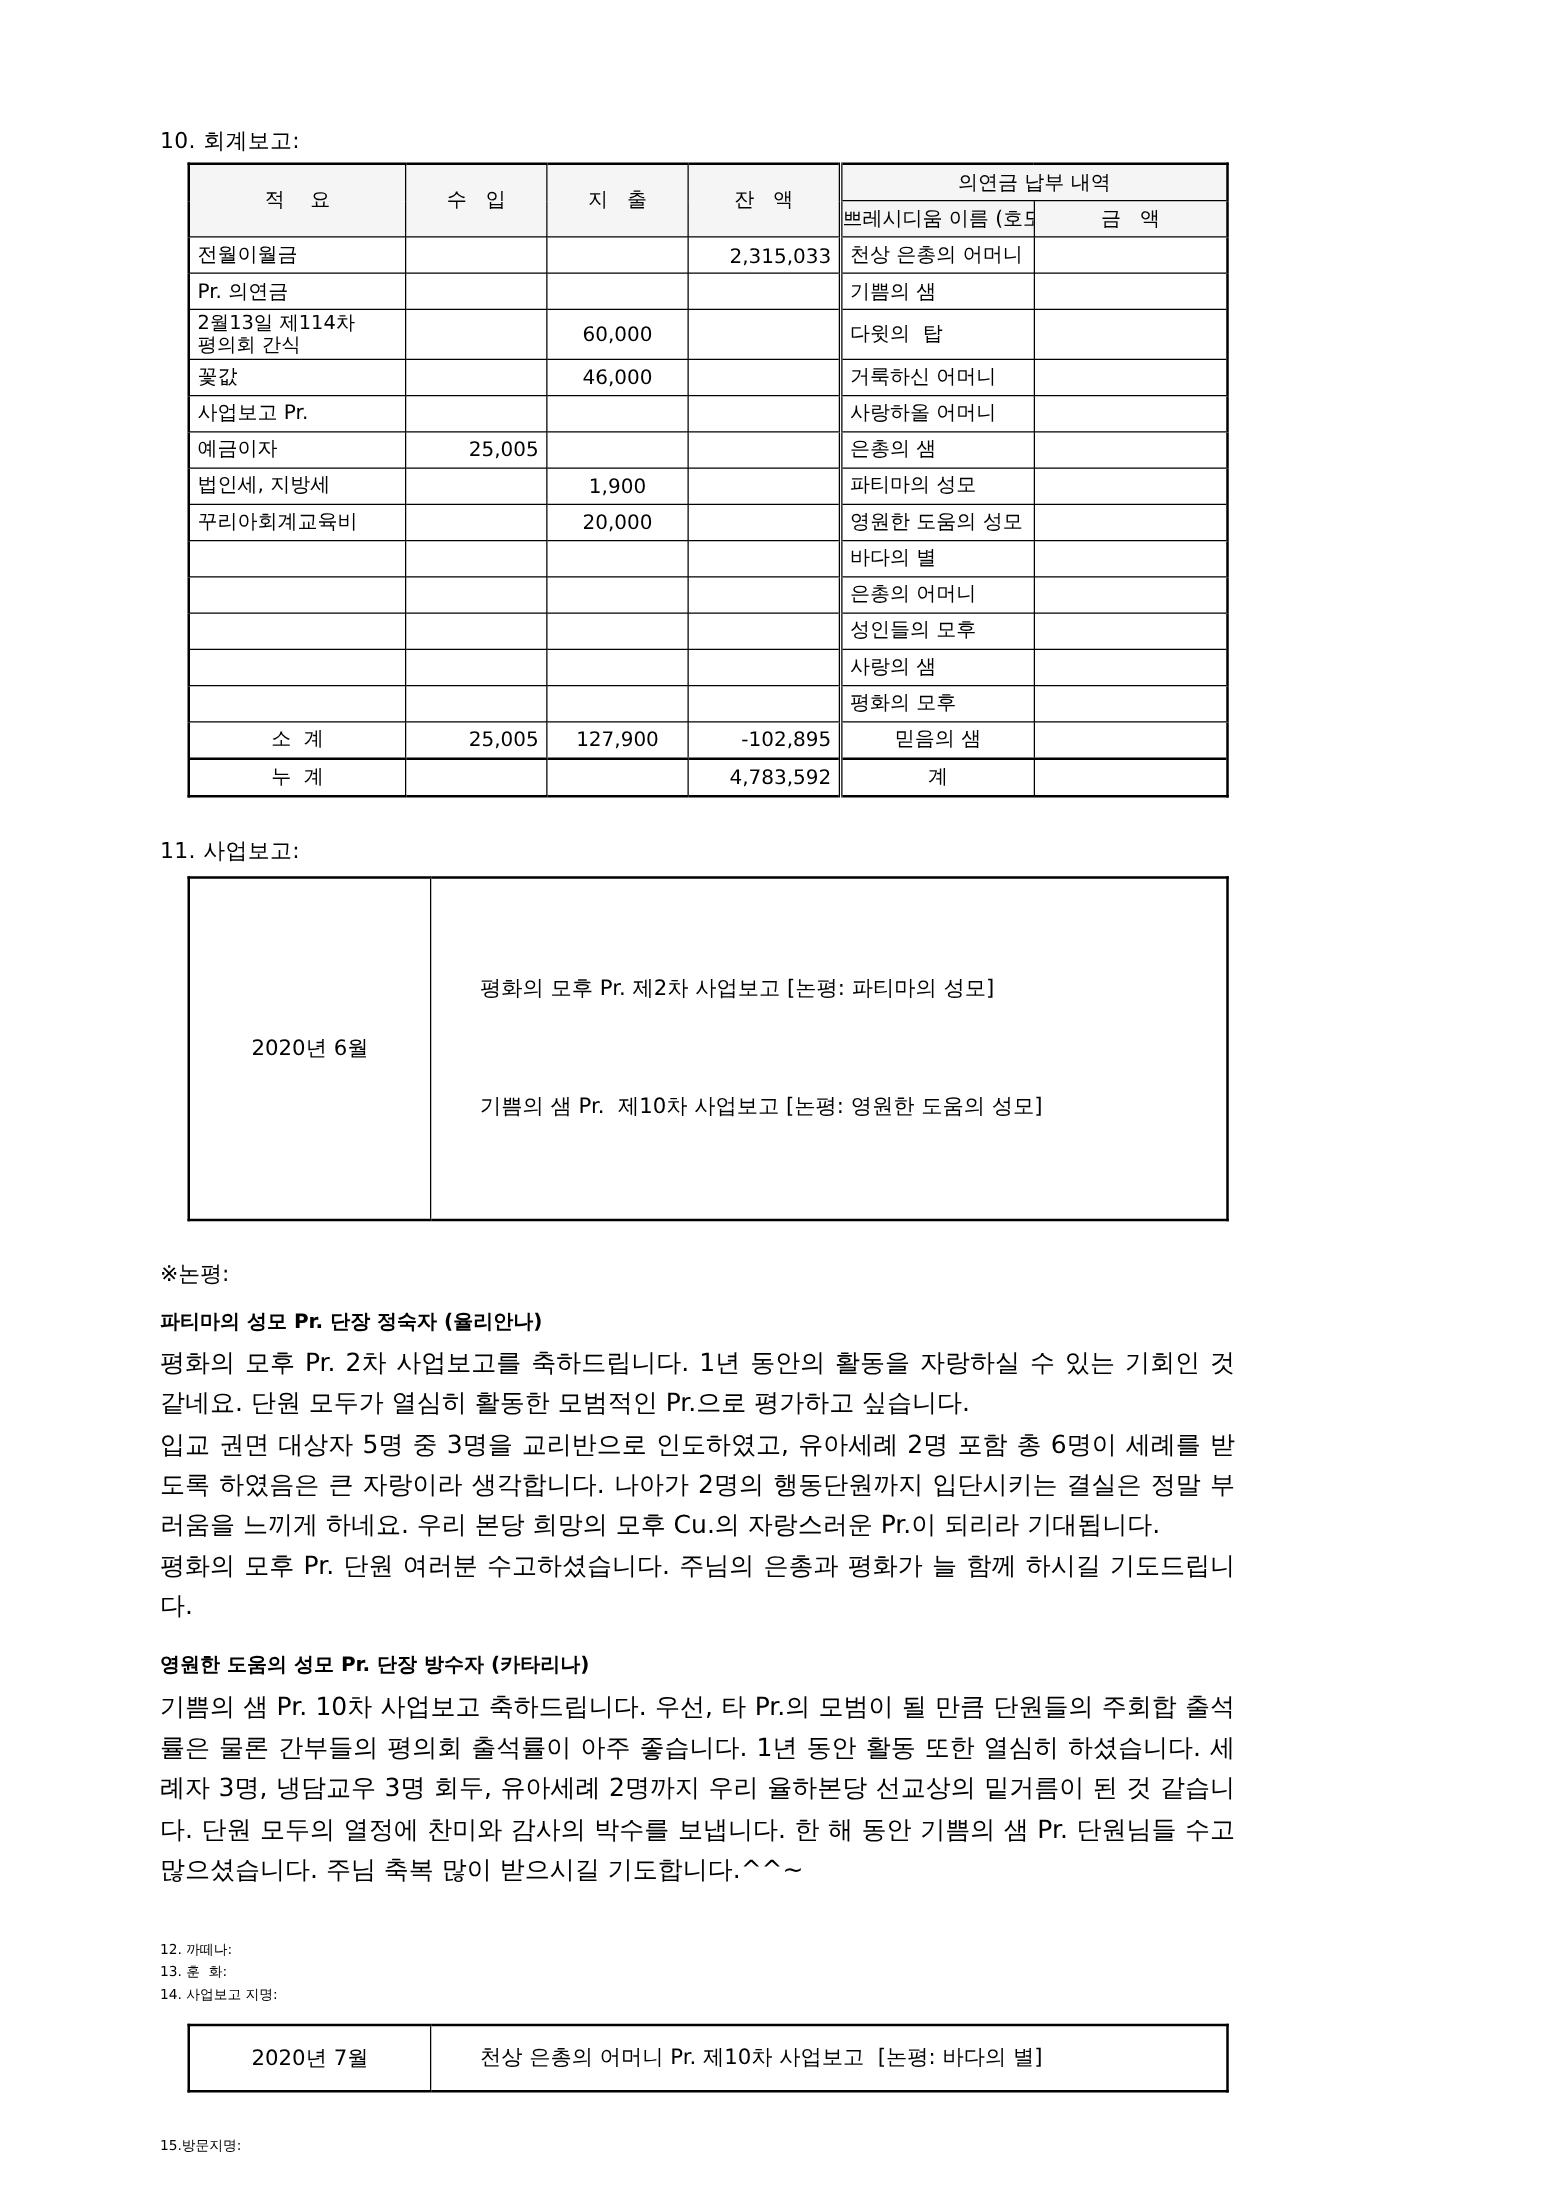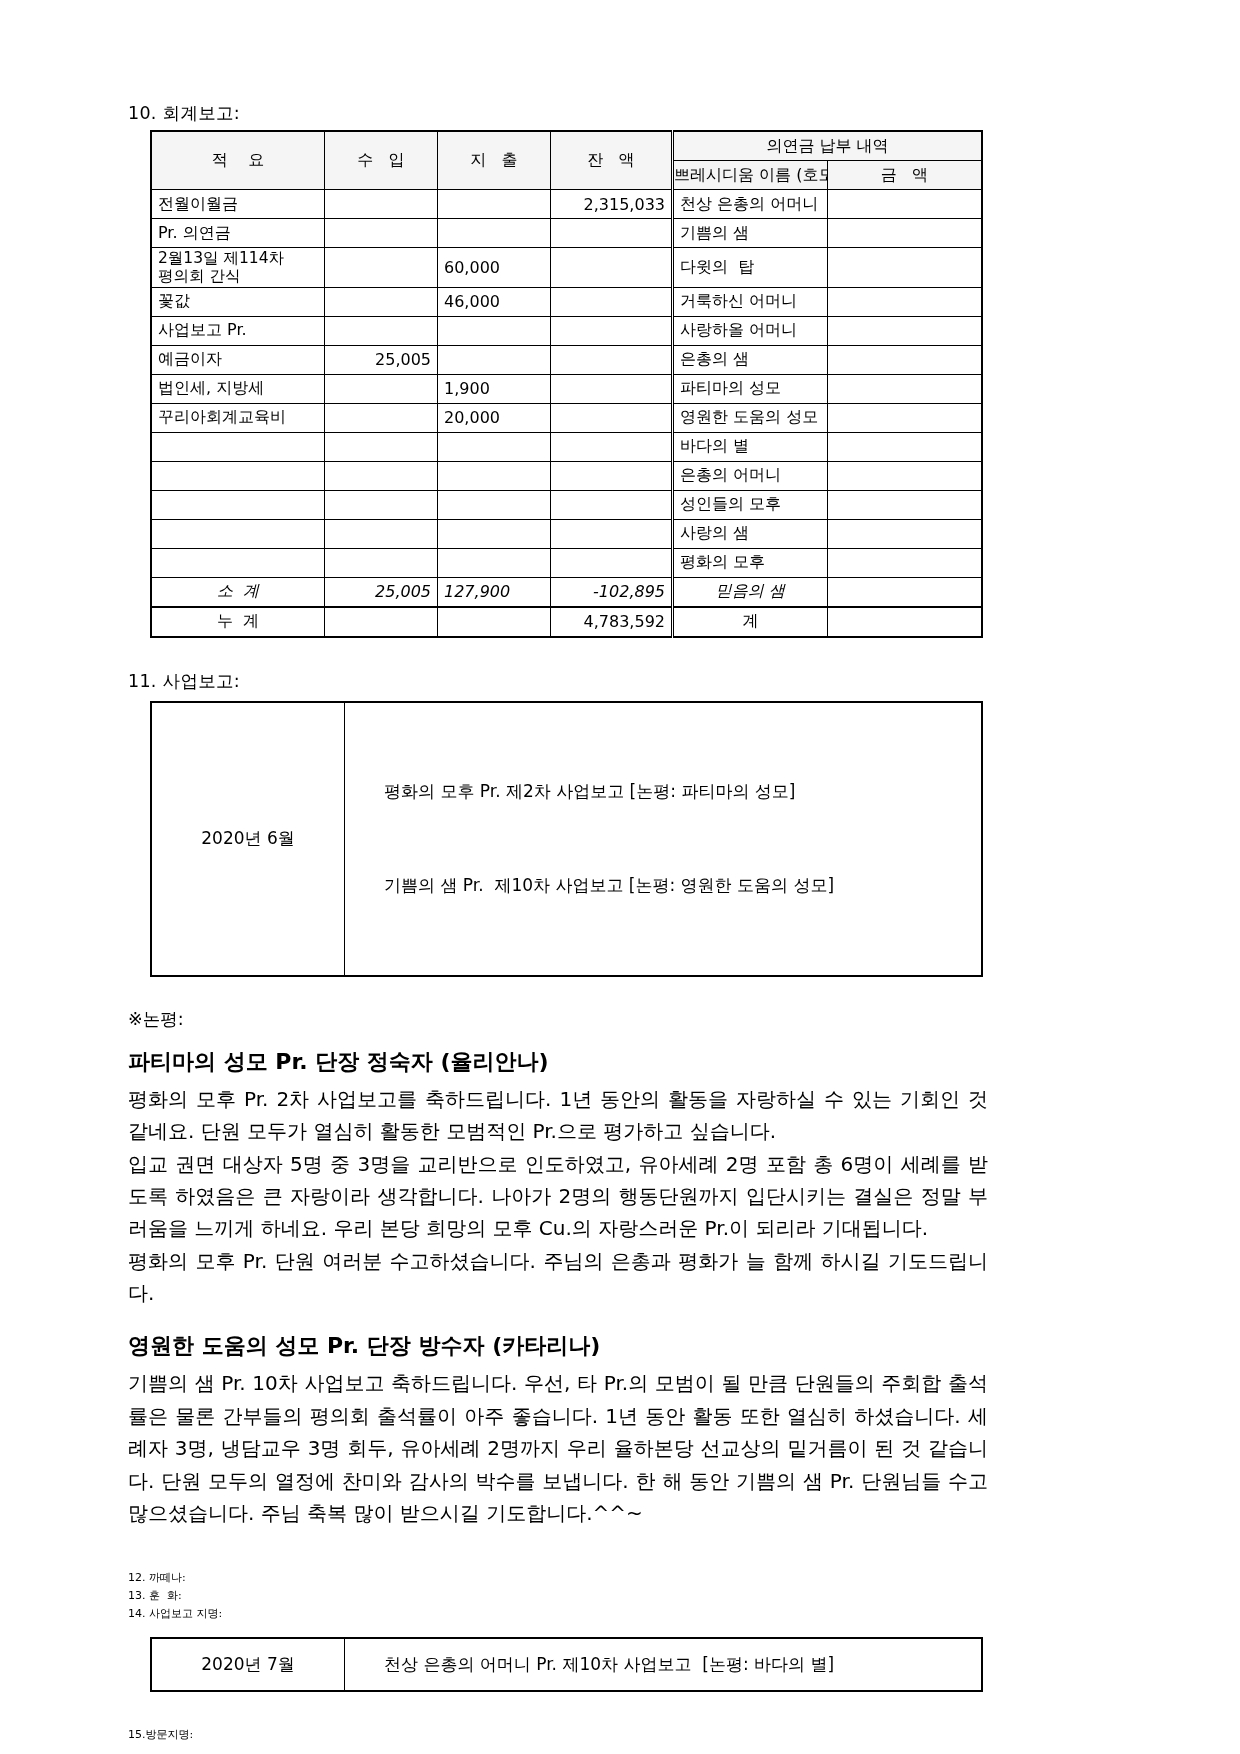--- a/index.html
+++ b/index.html
@@ -60,27 +60,27 @@
   .acct-table .outer-top { border-top: 2px solid #000; }
   .acct-table .outer-left { border-left: 2px solid #000; }
   .acct-table .outer-right { border-right: 2px solid #000; }
   .acct-table .thick-left { border-left: 3px double #000; }
   .acct-table .hdr {
     text-align: center;
     background: #f5f5f5;
   }
   .c-desc { width: 172px; text-align: left; padding-left: 10px; }
   .c-in   { width: 112px; text-align: right; padding-right: 10px; }
-  .c-out  { width: 112px; text-align: left; padding-right: 10px; }
+  .c-out  { width: 112px; text-align: center; padding-right: 10px; }
   .c-bal  { width: 120px; text-align: right; padding-right: 10px; }
   .c-name { width: 205px; text-align: left;  padding-left: 14px; }
   .c-amt  { width: 112px; text-align: right; padding-right: 10px; }
   .center { text-align: center !important; padding-left: 0 !important; padding-right: 0 !important; }
   .two-line { line-height: 1.12; font-size: 15.5px; }
-  .sum-row td { border-top: 1.5px solid #000; font-style: italic; }
+  .sum-row td { border-top: 1.5px solid #000; }
   .total-row td { border-top: 2px solid #000; border-bottom: 2px solid #000; margin-top: 20px; }
 
   
   .report-box {
     border: 2px solid #000;
     border-collapse: collapse;
     table-layout: fixed;
     width: 833px;
     margin: 0 0 0 22px;
     font-size: 17px;
@@ -103,21 +103,21 @@
   }
   .report-box tr td { border-top: 2px solid #000; border-bottom: 2px solid #000; }
 
   
   .mark-line {
     font-size: 17.5px;
     margin: 30px 0 16px 0;
     white-space: pre;
   }
   .commentary-title {
-    font-size: 22px;
+    font-size: 16px;
     font-weight: bold;
     margin: 0 0 6px 0;
     white-space: pre;
   }
   .commentary-body {
     font-size: 20px;
     line-height: 1.62;
     text-align: justify;
     margin: 0;
     white-space: pre-wrap;

